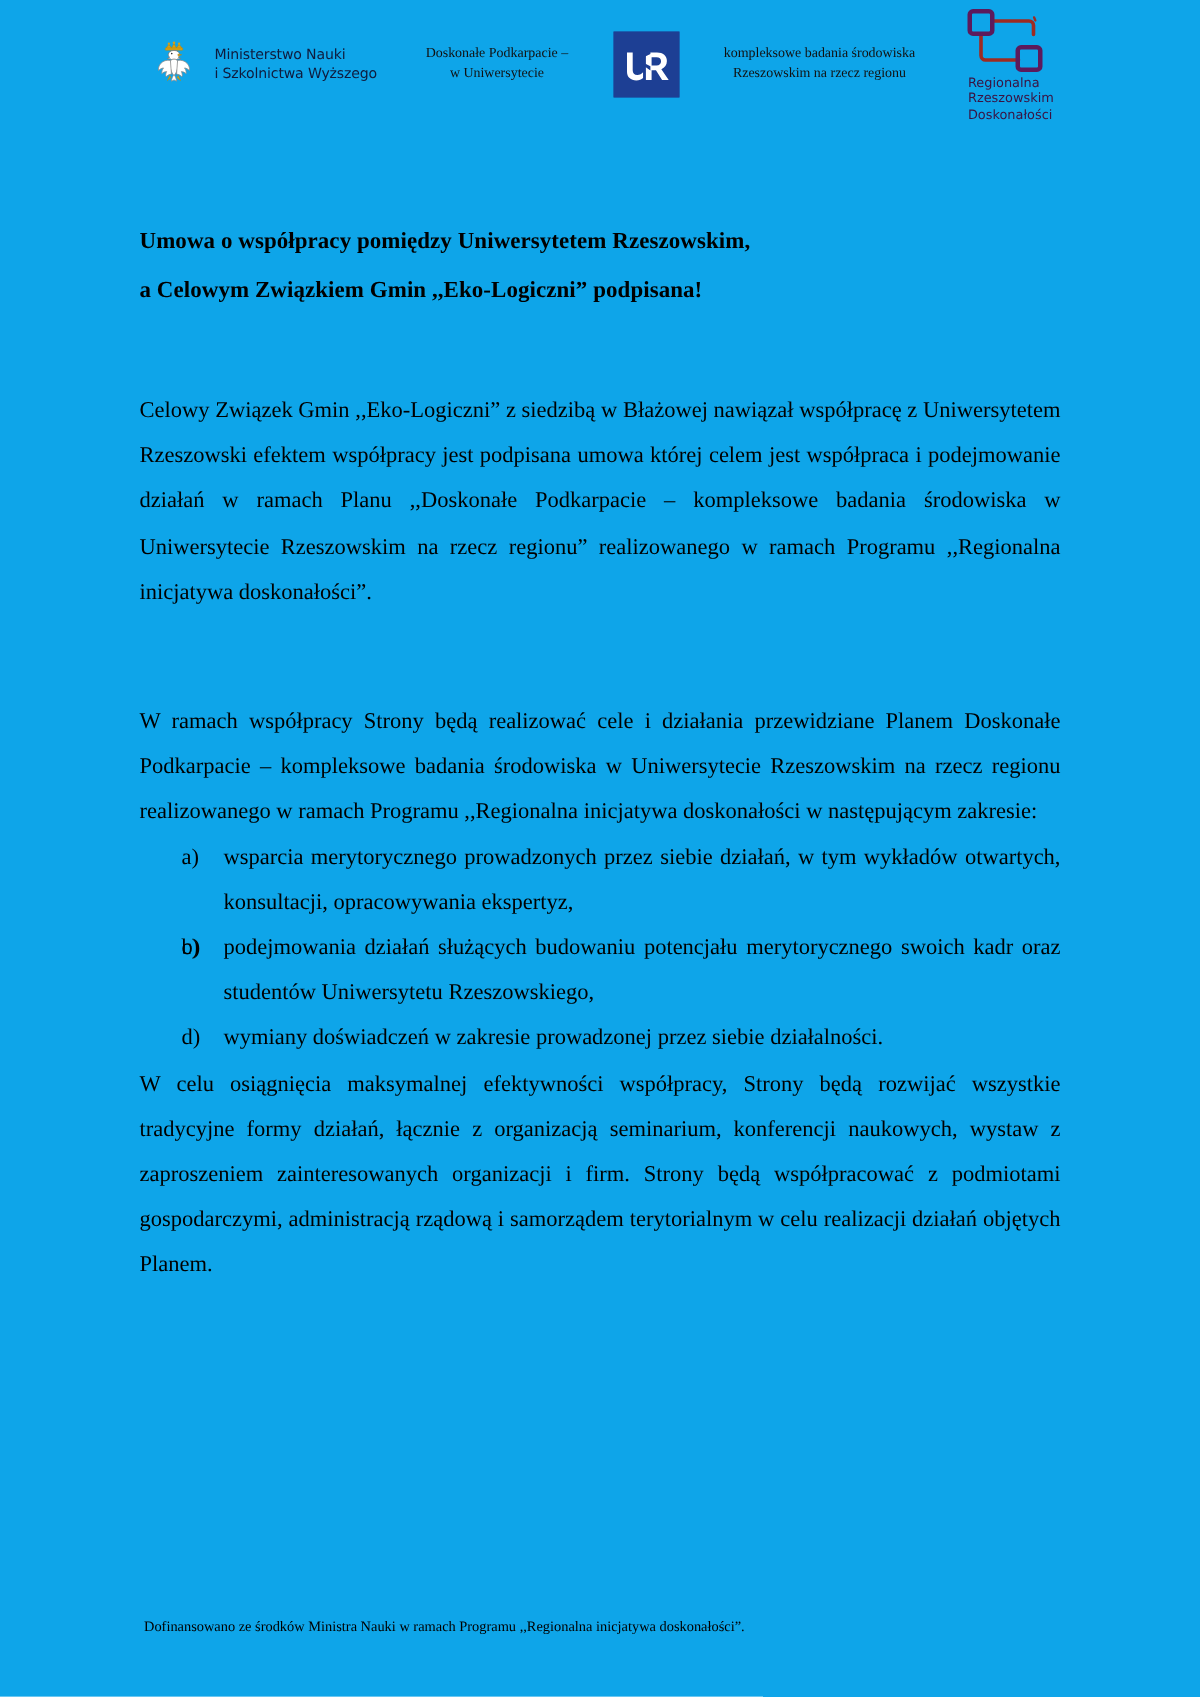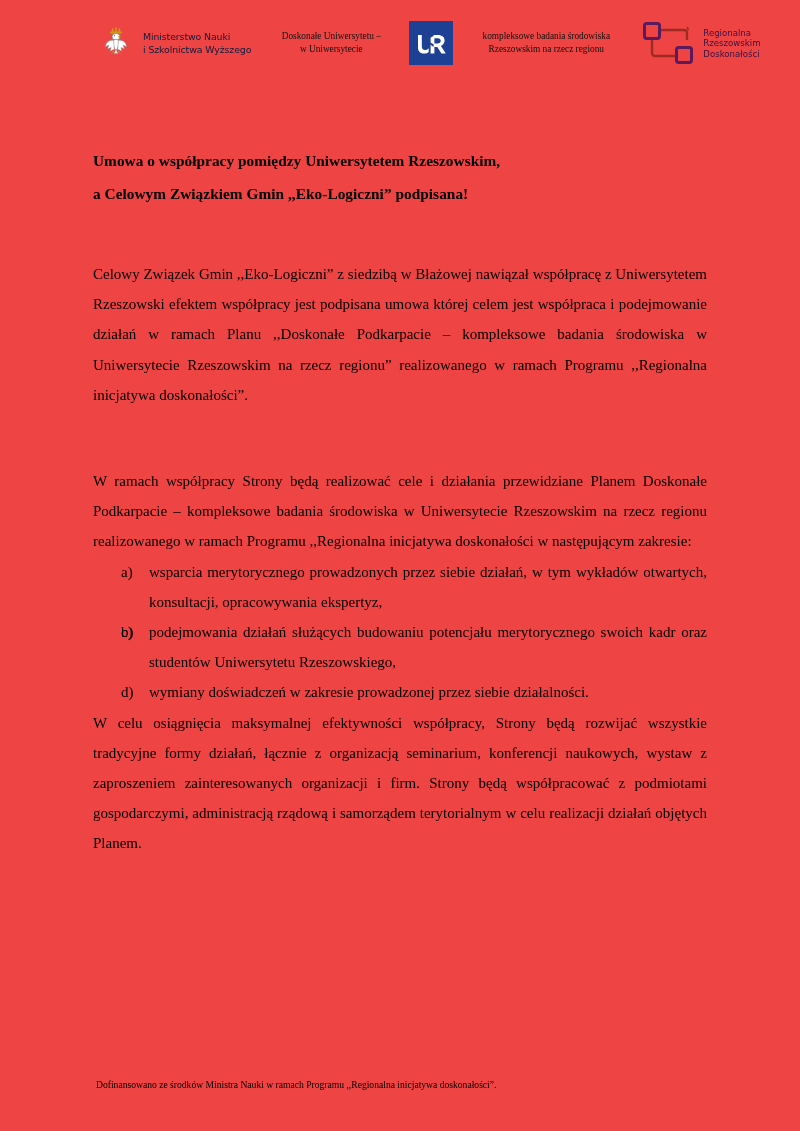--- a/index.html
+++ b/index.html
@@ -15,21 +15,21 @@
     font-family: "Liberation Serif", "DejaVu Serif", serif;
     color: #000000;
     overflow: hidden;
   }
 
   .page {
     position: absolute;
     inset: 0;
     width: 800px;
     height: 1131px;
-    background: #ef4444;
+    background: #0ea5e9;
   }
 
   
   .header-strip {
     position: absolute;
     left: 0;
     top: 0;
     width: 800px;
     height: 86px;
     display: flex;
@@ -105,20 +105,21 @@
   #caption-kompleksowe {
     margin-left: 13px;
     display: block;
     text-align: center;
     width: 160px;
   }
 
   
   #rid-logo {
     margin-left: 14px;
+    flex-direction: column;
   }
   .rid-mark { width: 58px; height: 46px; display: block; flex: 0 0 auto; }
   .rid-text {
     margin-left: 5px;
     padding-top: 1px;
   }
   .rid-line {
     font-family: "DejaVu Sans", "Liberation Sans", sans-serif;
     font-size: 8.6px;
     line-height: 10.6px;
@@ -243,21 +244,21 @@
         </svg>
       </span>
       <span class="ministry-text-wrap">
         <span class="ministry-line">Ministerstwo Nauki</span>
         <span class="ministry-line" style="display:block;">i Szkolnictwa Wyższego</span>
         <span class="ministry-rule"></span>
       </span>
     </div>
 
     <div id="caption-doskonale">
-      <span class="caption-line" style="display:block;">Doskonałe Uniwersytetu –</span>
+      <span class="caption-line" style="display:block;">Doskonałe Podkarpacie –</span>
       <span class="caption-line" style="display:block;">w Uniwersytecie</span>
     </div>
 
     <div class="logo-block" id="ur-logo">
       <span class="ur-square">
         <svg viewBox="0 0 44 44" width="44" height="44" aria-hidden="true">
           <rect x="0" y="0" width="44" height="44" fill="#1d3f94"></rect>
 
           <path d="M9 14 L9 27 C9 30.4 11.6 32.6 15.2 32.6 C17.1 32.6 18.6 32.0 19.7 31.0
                    L19.7 27.2 C18.9 28.3 17.5 29.0 15.9 29.0 C13.9 29.0 12.8 27.8 12.8 25.8

